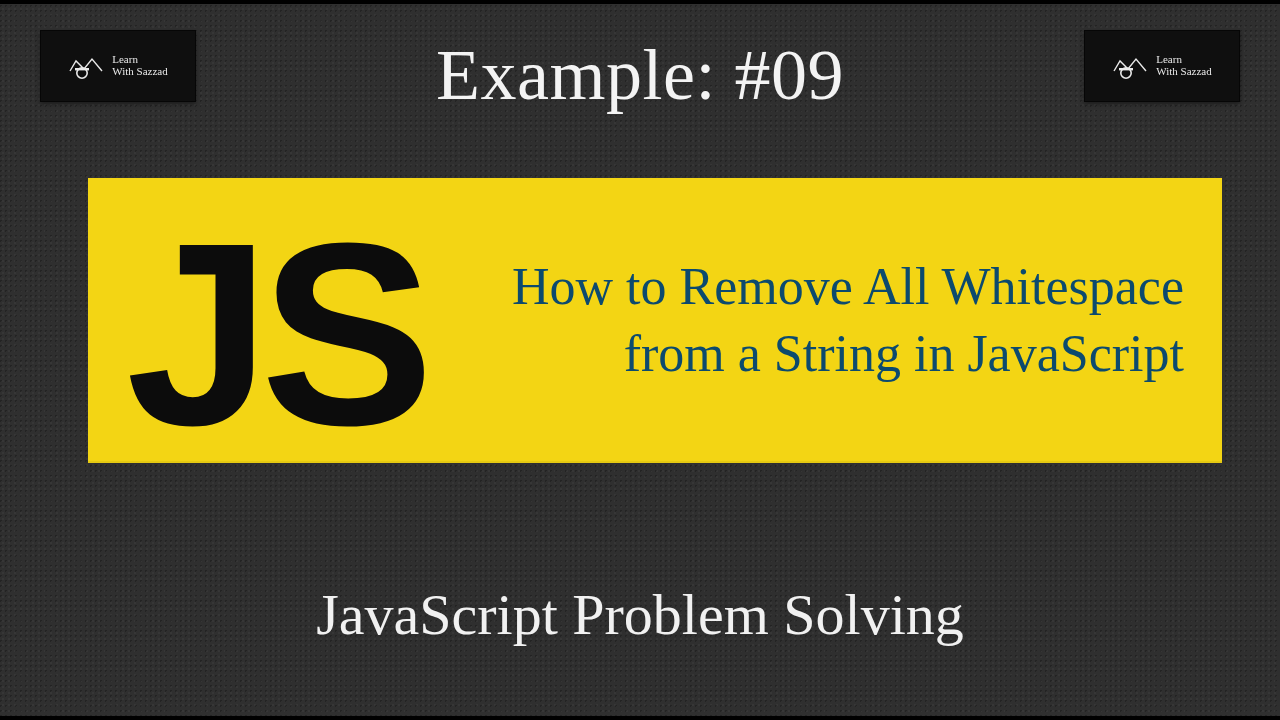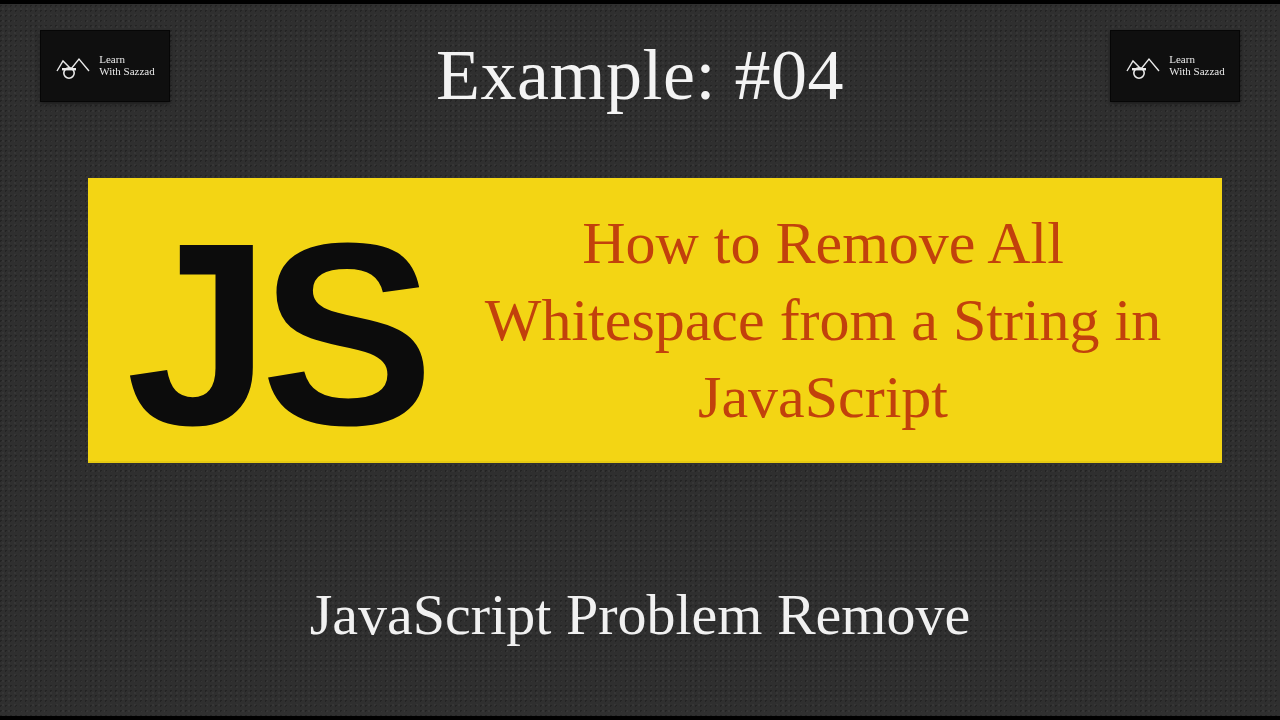--- a/index.html
+++ b/index.html
@@ -22,21 +22,21 @@
   .stage::before, .stage::after {
     content:"";
     position:absolute; left:0; right:0; height:4px; background:#000;
   }
   .stage::before { top:0; }
   .stage::after  { bottom:0; }
 
   .logo {
     position:absolute;
     top:30px;
-    width:130px; height:72px;
+    width:156px; height:72px;
     background:#0f0f0f;
     color:#e9e9e9;
     display:flex; align-items:center; justify-content:center; gap:8px;
     padding:0 8px;
     box-shadow:0 0 0 1px rgba(0,0,0,.6) inset, 0 2px 4px rgba(0,0,0,.4);
   }
   .logo.left  { left:40px; }
   .logo.right { right:40px; }
   .logo svg { flex:0 0 auto; }
   .logo .txt { display:flex; flex-direction:column; line-height:1.05; font-family:"Segoe Script","Brush Script MT",cursive; font-size:11px; white-space:nowrap; }
@@ -63,23 +63,23 @@
     font-weight:900;
     font-size:260px;
     line-height:1;
     color:#0c0c0c;
     letter-spacing:-10px;
     padding:0 14px 10px 38px;
     transform:translateY(18px);
   }
   .banner .title {
     flex:1;
-    text-align:center;
-    color:#c2410c;
-    font-size:60px;
+    text-align:right;
+    color:#0c4a6e;
+    font-size:52px;
     line-height:1.28;
     padding:0 38px 0 24px;
   }
 
   .footer-text {
     position:absolute;
     left:0; right:0;
     bottom:72px;
     text-align:center;
     color:#f1f1f1;
@@ -108,22 +108,22 @@
       <path d="M2 20 L8 10 L16 18 L24 8 L34 20" fill="none" stroke="#e9e9e9" stroke-width="1.4"></path>
       <circle cx="14" cy="22" r="5.2" fill="none" stroke="#e9e9e9" stroke-width="1.6"></circle>
       <rect x="7" y="17" width="14" height="2.4" fill="#e9e9e9"></rect>
     </svg>
     <span class="txt">
       <span>Learn</span>
       <span>With Sazzad</span>
     </span>
   </div>
 
-  <div class="example-label">Example: #04</div>
+  <div class="example-label">Example: #09</div>
 
   <div class="banner">
     <div class="js">JS</div>
     <div class="title">How to Remove All Whitespace from a String in JavaScript</div>
   </div>
 
-  <div class="footer-text">JavaScript Problem Remove</div>
+  <div class="footer-text">JavaScript Problem Solving</div>
 
 </div>
 
 </body></html>

